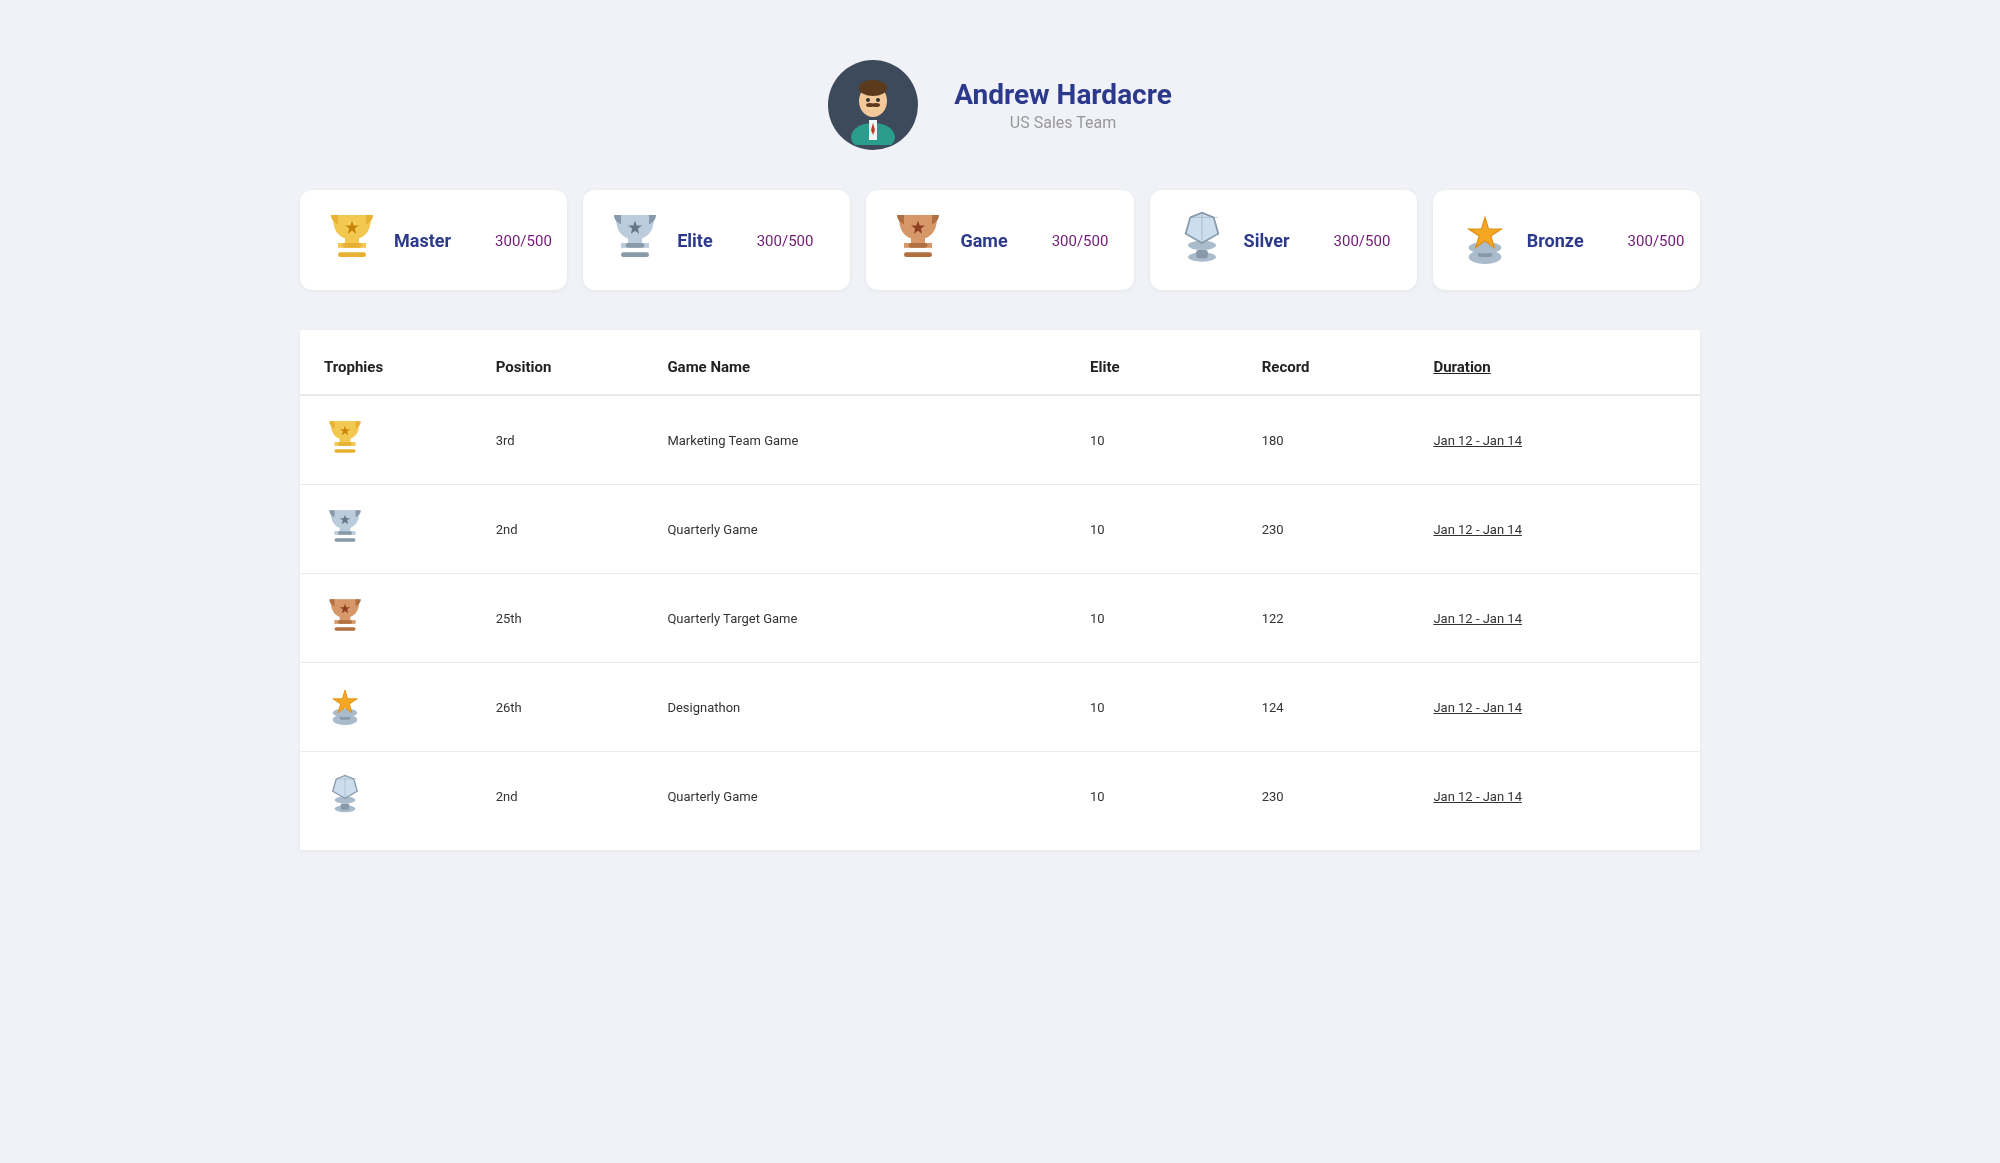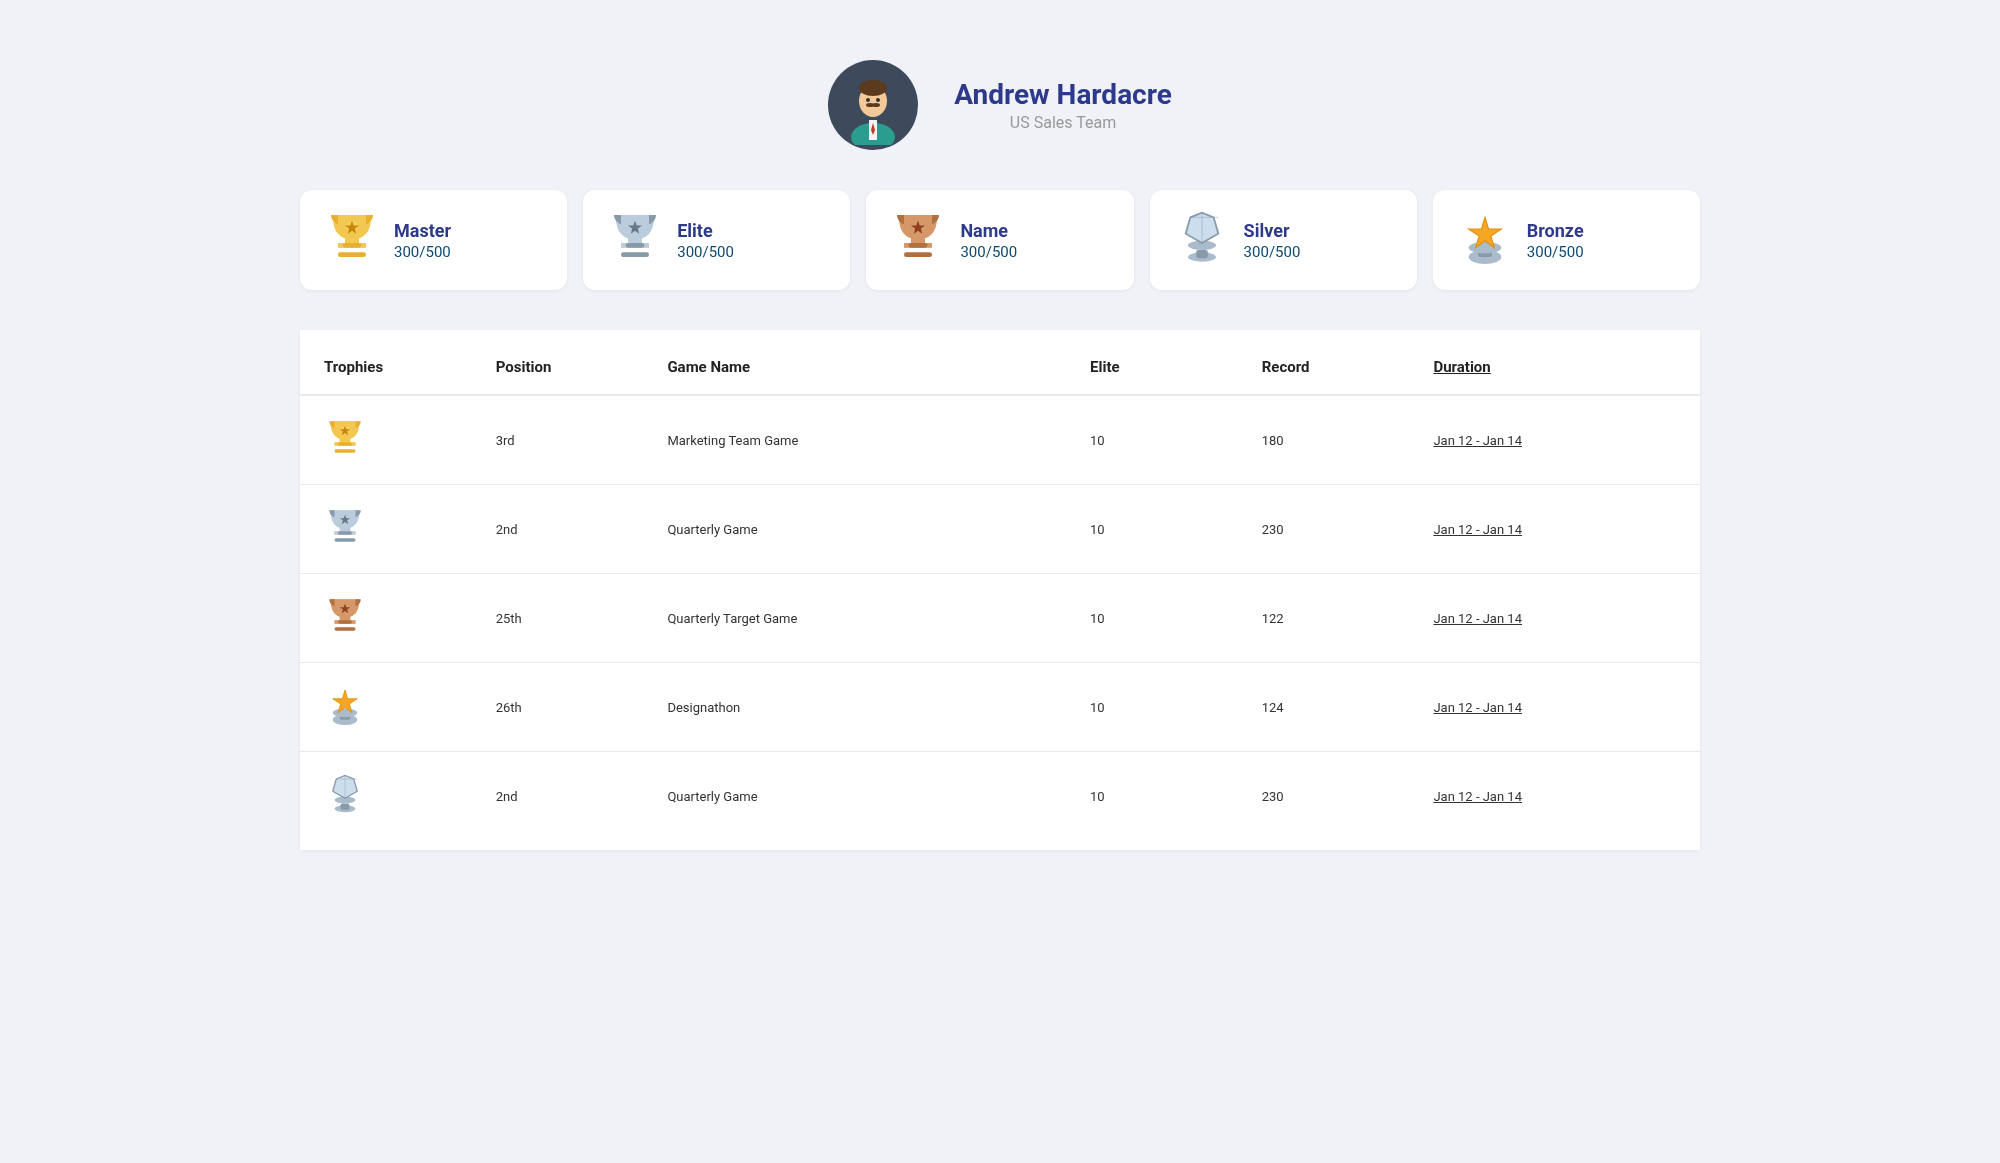--- a/index.html
+++ b/index.html
@@ -70,31 +70,32 @@
       min-width: 220px;
       flex: 1;
       box-shadow: 0 1px 4px rgba(0,0,0,0.06);
     }
     .trophy-card-icon {
       font-size: 48px;
       line-height: 1;
     }
     .trophy-card-info {
       display: flex;
-      flex-direction: column;
+      flex-direction: row;
     }
     .trophy-card-label {
       font-size: 18px;
       font-weight: 700;
       color: #2d3a8c;
     }
     .trophy-card-score {
       font-size: 15px;
-      color: #0c4a6e;
+      color: #701a75;
       margin-top: 2px;
+      margin-left: 44px;
     }
     
     .table-section {
       background: #fff;
       border-radius: 0;
       padding: 10px 0;
       box-shadow: 0 1px 4px rgba(0,0,0,0.06);
       margin-top: 10px;
     }
     table {
@@ -203,21 +204,21 @@
     <div class="trophy-card-icon"><svg width="56" height="56" viewBox="0 0 48 48" xmlns="http://www.w3.org/2000/svg">
       <path d="M8 6h32v4c0 8-4 14-10 16v4h6v4H12v-4h6v-4C12 24 8 18 8 10z" fill="#cd9060"></path>
       <path d="M8 6h32v4c0 8-4 14-10 16v4h6v4H12v-4h6v-4C12 24 8 18 8 10z" fill="#e0a070" opacity="0.5"></path>
       <rect x="16" y="30" width="16" height="4" fill="#b07040" rx="2"></rect>
       <rect x="12" y="38" width="24" height="4" fill="#b07040" rx="2"></rect>
       <path d="M6 6h6v8c-3-1-6-4-6-8z" fill="#b07040"></path>
       <path d="M42 6h-6v8c3-1 6-4 6-8z" fill="#b07040"></path>
       <polygon points="24,11 25.5,15 30,15 26.5,17.5 27.5,22 24,19.5 20.5,22 21.5,17.5 18,15 22.5,15" fill="#904020"></polygon>
     </svg></div>
     <div class="trophy-card-info">
-      <span class="trophy-card-label">Name</span>
+      <span class="trophy-card-label">Game</span>
       <span class="trophy-card-score">300/500</span>
     </div>
   </div>
       <div class="trophy-card">
     <div class="trophy-card-icon"><svg width="56" height="56" viewBox="0 0 48 48" xmlns="http://www.w3.org/2000/svg">
       <ellipse cx="24" cy="42" rx="12" ry="4" fill="#aabbcc"></ellipse>
       <rect x="19" y="36" width="10" height="7" fill="#8899aa" rx="2"></rect>
       <ellipse cx="24" cy="32" rx="12" ry="4" fill="#aabbcc"></ellipse>
       <path d="M14 8 L24 4 L34 8 L38 22 L24 30 L10 22 Z" fill="#ccddee" stroke="#8899aa" stroke-width="1.5"></path>
       <path d="M24 4 L24 30 M14 8 L38 8" stroke="#8899aa" stroke-width="0.8" opacity="0.5"></path>

